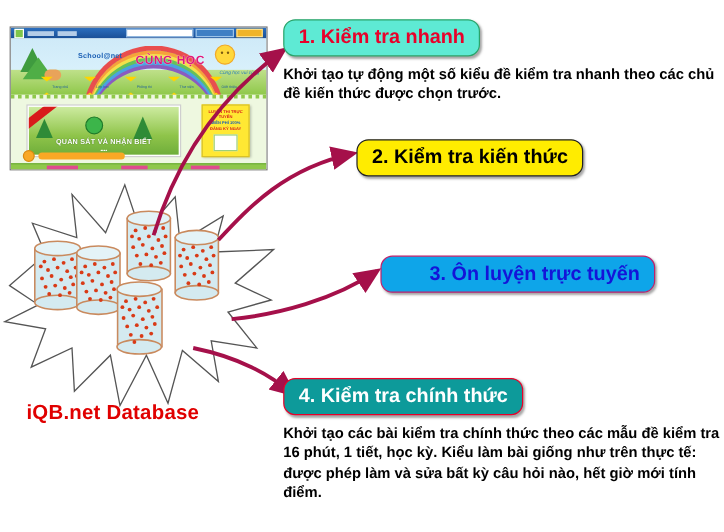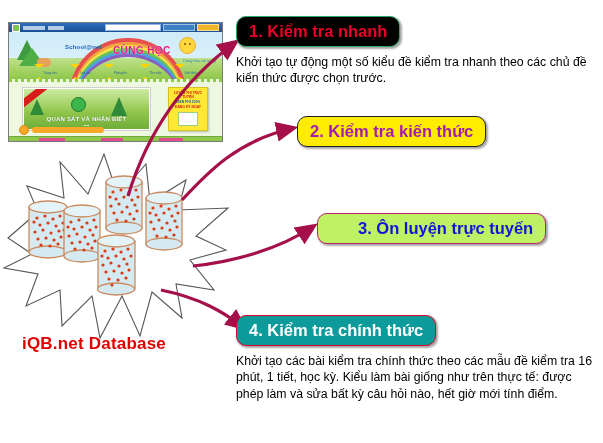--- a/index.html
+++ b/index.html
@@ -311,42 +311,42 @@
     border-radius: 10px;
     padding: 5px 12px 6px 12px;
     font-size: 16.5px;
     font-weight: bold;
     white-space: nowrap;
     box-shadow: 1.5px 1.5px 2px rgba(0,0,0,.35);
     line-height: 1.1;
   }
   .panel-body {
     font-size: 12.3px;
-    font-weight: normal;
+    font-weight: bold;
     color: #000000;
     line-height: 1.32;
     margin-top: 7px;
   }
 
   #panel-1 { left: 236px; top: 16px; width: 360px; }
   #panel-1 .panel-title {
-    background: #000000;
+    background: #5eead4;
     border: 1.5px solid #2aa46a;
     color: #e8002a;
     text-align: center;
   }
   #panel-2 { left: 297px; top: 116px; width: 300px; }
   #panel-2 .panel-title {
     background: #ffec00;
     border: 1.5px solid #222222;
-    color: #a21caf;
+    color: #000000;
   }
   #panel-3 { left: 317px; top: 213px; width: 285px; }
   #panel-3 .panel-title {
-    background: #bef264;
+    background: #0ea5e9;
     border: 1.5px solid #c0206c;
     color: #1414d8;
     padding-left: 40px;
   }
   #panel-4 { left: 236px; top: 315px; width: 364px; }
   #panel-4 .panel-title {
     background: #0d9a9a;
     border: 1.5px solid #e8002a;
     color: #ffffff;
   }

